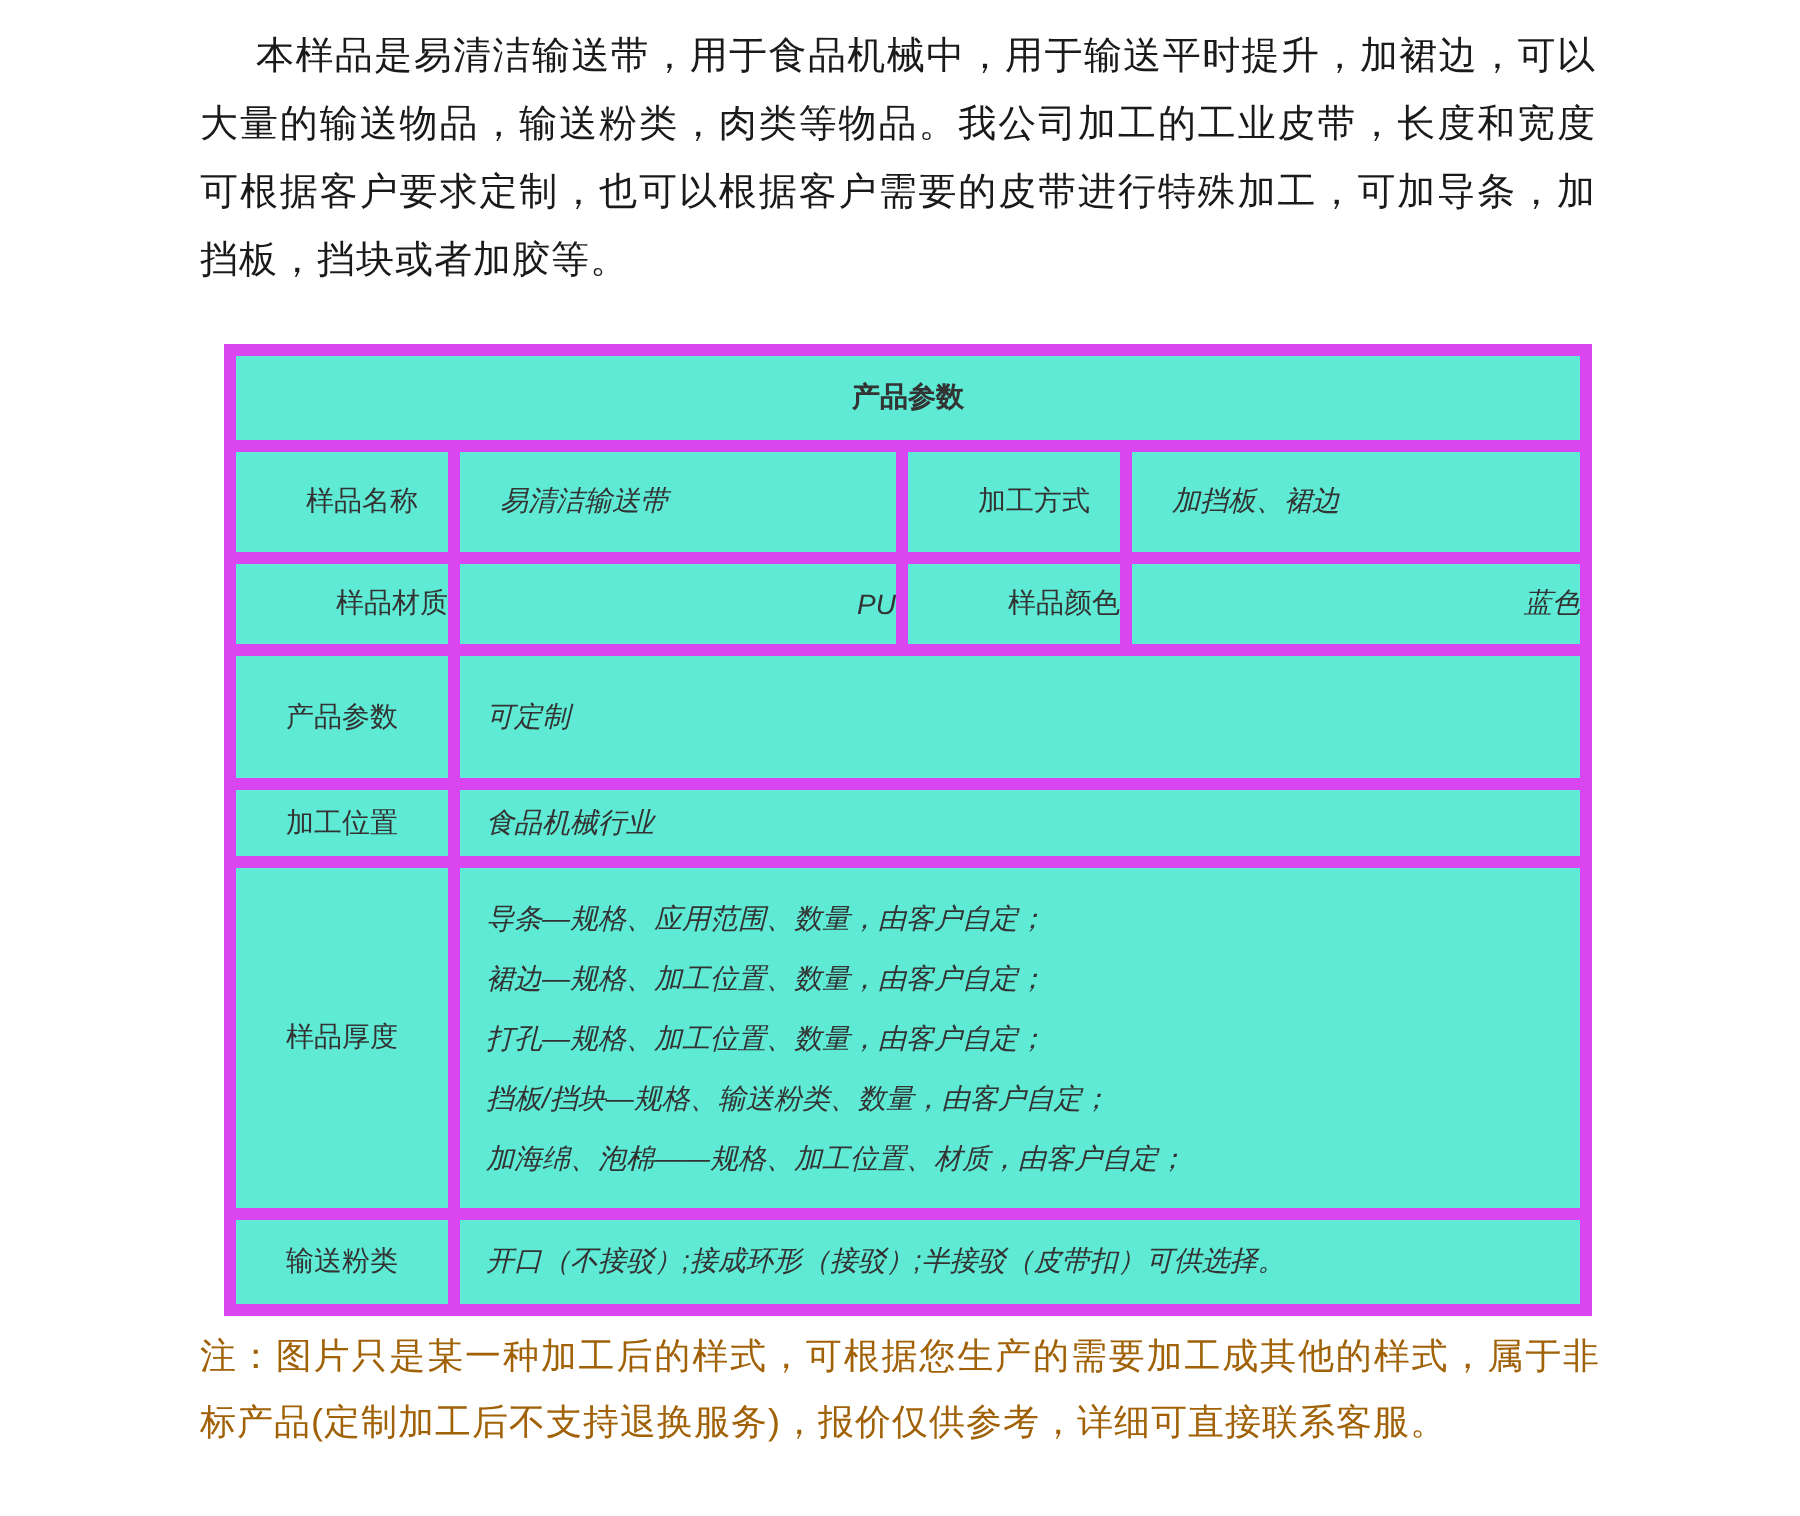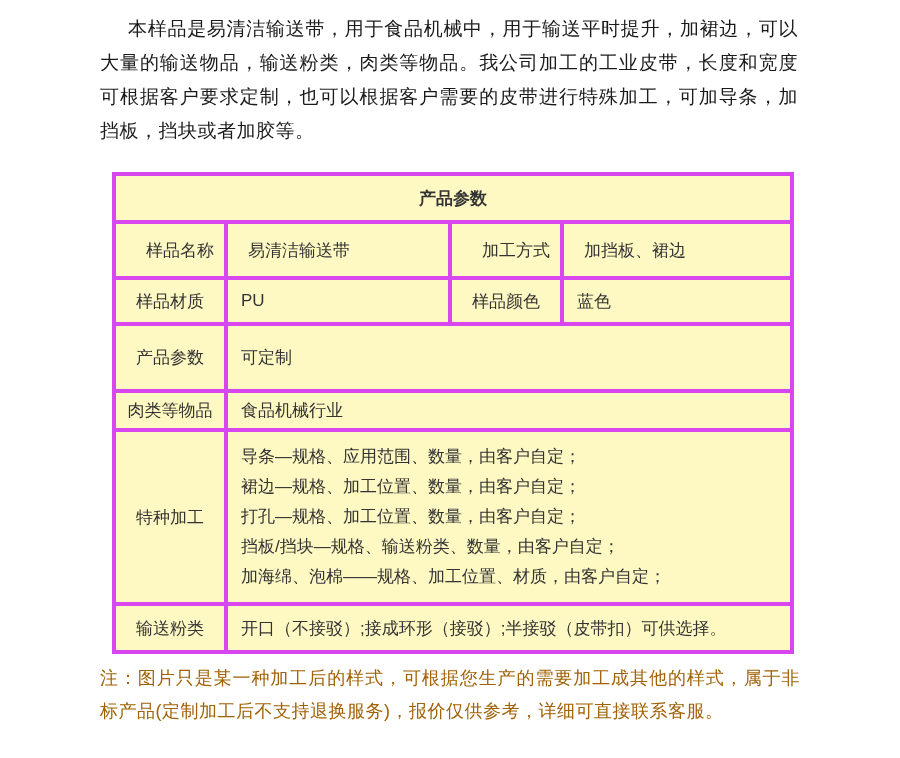--- a/index.html
+++ b/index.html
@@ -34,45 +34,46 @@
     top: 172px;
     width: 678px;
     border-collapse: collapse;
     table-layout: fixed;
   }
   table.params col.c1 { width: 112px; }
   table.params col.c2 { width: 224px; }
   table.params col.c3 { width: 112px; }
   table.params col.c4 { width: 230px; }
   table.params td {
-    border: 4px solid #d946ef;
-    font-size: 17px;
+    border: 6px solid #d946ef;
+    font-size: 14px;
     color: #333333;
     vertical-align: middle;
-    background: #fef9c3;
+    background: #5eead4;
   }
   td.title-cell {
     height: 48px;
     text-align: center;
     font-size: 22px;
     font-weight: bold;
     color: #222222;
   }
   td.lbl {
     background: #eeeeee;
     text-align: center;
     font-size: 18px;
     color: #333333;
   }
   td.val {
     padding-left: 13px;
     text-align: left;
+    font-style: italic;
   }
   tr.r1 td { height: 56px; padding-left: 20px; }
-  tr.r2 td { height: 46px; }
+  tr.r2 td { height: 46px; text-align: right; }
   tr.r3 td { height: 67px; }
   tr.r4 td { height: 39px; }
   tr.r5 td { height: 170px; }
   tr.r6 td { height: 48px; }
   td.multiline { padding: 10px 13px; }
   td.multiline .line {
     line-height: 30px;
     white-space: nowrap;
   }
   .note {
@@ -115,25 +116,25 @@
         <td class="lbl">样品材质</td>
         <td class="val">PU</td>
         <td class="lbl">样品颜色</td>
         <td class="val">蓝色</td>
       </tr>
       <tr class="r3">
         <td class="lbl">产品参数</td>
         <td class="val" colspan="3">可定制</td>
       </tr>
       <tr class="r4">
-        <td class="lbl">肉类等物品</td>
+        <td class="lbl">加工位置</td>
         <td class="val" colspan="3">食品机械行业</td>
       </tr>
       <tr class="r5">
-        <td class="lbl">特种加工</td>
+        <td class="lbl">样品厚度</td>
         <td class="val multiline" colspan="3">
           <div class="line">导条—规格、应用范围、数量，由客户自定；</div>
           <div class="line">裙边—规格、加工位置、数量，由客户自定；</div>
           <div class="line">打孔—规格、加工位置、数量，由客户自定；</div>
           <div class="line">挡板/挡块—规格、输送粉类、数量，由客户自定；</div>
           <div class="line">加海绵、泡棉——规格、加工位置、材质，由客户自定；</div>
         </td>
       </tr>
       <tr class="r6">
         <td class="lbl">输送粉类</td>

